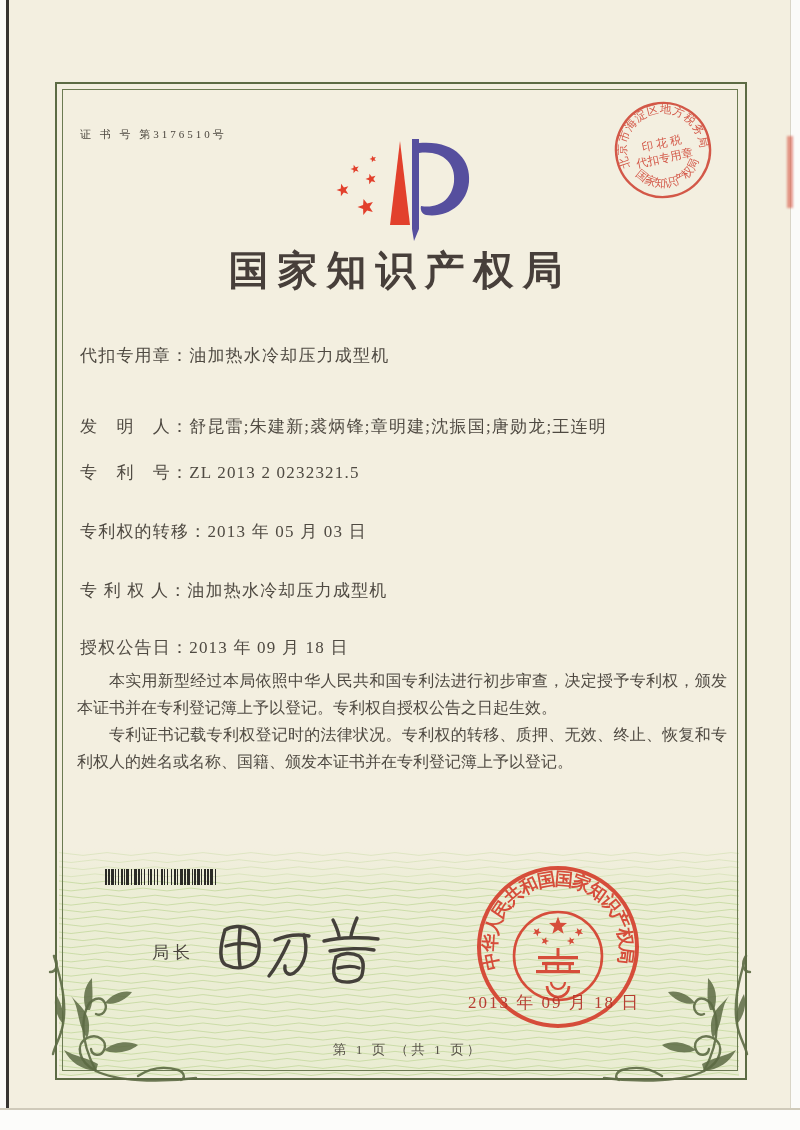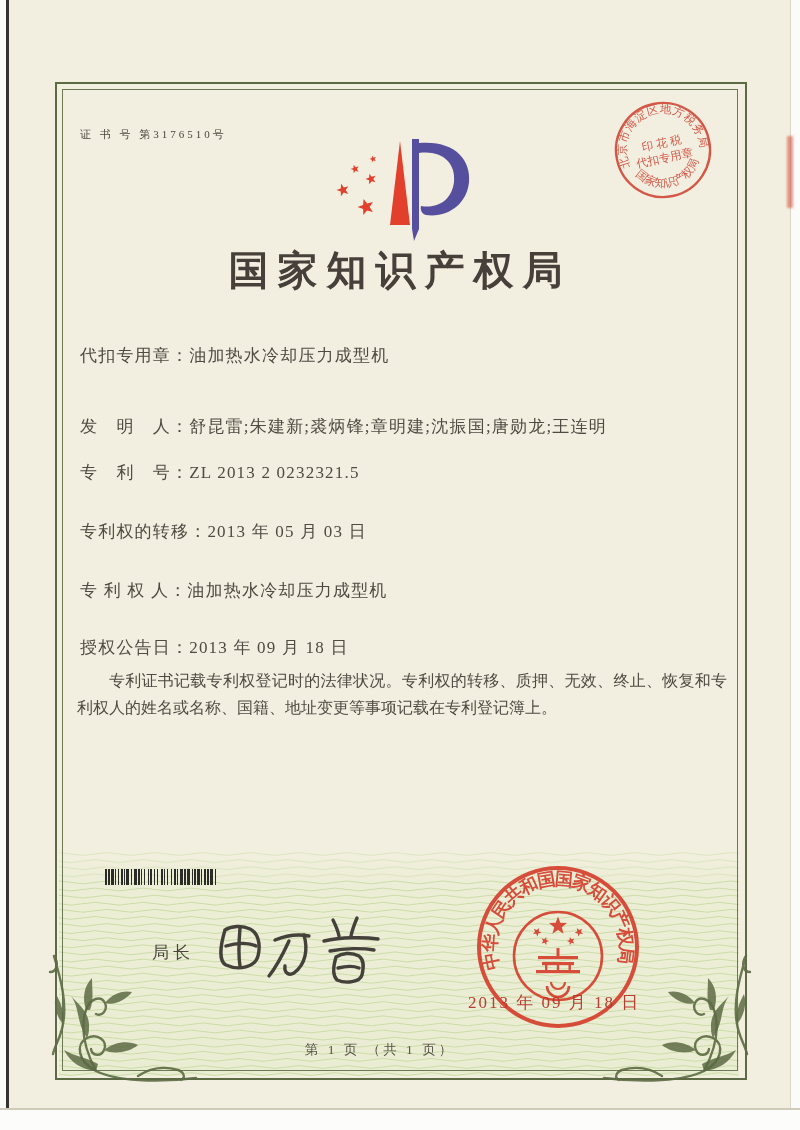--- a/index.html
+++ b/index.html
@@ -28,21 +28,21 @@
   .paragraphs{position:absolute;left:77px;top:667px;width:650px;font-size:16px;line-height:27px;text-align:justify;color:#4f4a42;}
   .paragraphs p{margin:0;text-indent:2em;}
   .barcode{position:absolute;left:105px;top:869px;height:16px;display:flex;align-items:stretch;}
   .barcode div{height:100%;}
   .signer-label{position:absolute;left:152px;top:941px;font-size:17px;letter-spacing:4px;color:#4b463e;}
   .signature{position:absolute;left:205px;top:900px;}
   .seal{position:absolute;left:475px;top:864px;opacity:.92;}
   .seal-date{position:absolute;left:468px;top:991px;font-size:17px;letter-spacing:2px;color:#b5352a;opacity:.95;}
   .tax-stamp{position:absolute;left:612px;top:99px;transform:rotate(-12deg);opacity:.88;}
   .logo{position:absolute;left:318px;top:137px;}
-  .footer{position:absolute;left:0;top:1041px;width:760px;text-align:center;font-size:13.5px;letter-spacing:3px;color:#59544a;}
+  .footer{position:absolute;left:0;top:1041px;width:760px;text-align:center;font-size:13.5px;letter-spacing:3px;color:#59544a;padding-left:28px;}
   .flourish{position:absolute;top:950px;}
   .flourish.left{left:38px;}
   .flourish.right{left:600px;transform:scaleX(-1);}
 </style>
 </head>
 <body>
 
 <div class="scan-left-white"></div>
 <div class="scan-left-line"></div>
 <div class="scan-right-white"></div>
@@ -159,21 +159,22 @@
 <div class="title">国家知识产权局</div>
 
 <div class="field" style="top:344px"><span>代扣专用章：</span><span>油加热水冷却压力成型机</span></div>
 <div class="field" style="top:415px"><span>发　明　人：</span><span>舒昆雷;朱建新;裘炳锋;章明建;沈振国;唐勋龙;王连明</span></div>
 <div class="field" style="top:461px"><span>专　利　号：</span><span>ZL 2013 2 0232321.5</span></div>
 <div class="field" style="top:520px"><span>专利权的转移：</span><span>2013 年 05 月 03 日</span></div>
 <div class="field" style="top:579px"><span>专 利 权 人：</span><span>油加热水冷却压力成型机</span></div>
 <div class="field" style="top:636px"><span>授权公告日：</span><span>2013 年 09 月 18 日</span></div>
 
 <div class="paragraphs">
-  <p>专利证书记载专利权登记时的法律状况。专利权的转移、质押、无效、终止、恢复和专利权人的姓名或名称、国籍、地址变更等事项记载在专利登记簿上。</p>
+  <p>本实用新型经过本局依照中华人民共和国专利法进行初步审查，决定授予专利权，颁发本证书并在专利登记簿上予以登记。专利权自授权公告之日起生效。</p>
+  <p>专利证书记载专利权登记时的法律状况。专利权的转移、质押、无效、终止、恢复和专利权人的姓名或名称、国籍、颁发本证书并在专利登记簿上予以登记。</p>
 </div>
 
 <div class="barcode" id="barcode">
     <div style="width: 2px; background: rgb(43, 43, 39);"></div>
     <div style="width: 1px; background: transparent;"></div>
     <div style="width: 2px; background: rgb(43, 43, 39);"></div>
     <div style="width: 1px; background: transparent;"></div>
     <div style="width: 3px; background: rgb(43, 43, 39);"></div>
     <div style="width: 1px; background: transparent;"></div>
     <div style="width: 1px; background: rgb(43, 43, 39);"></div>

